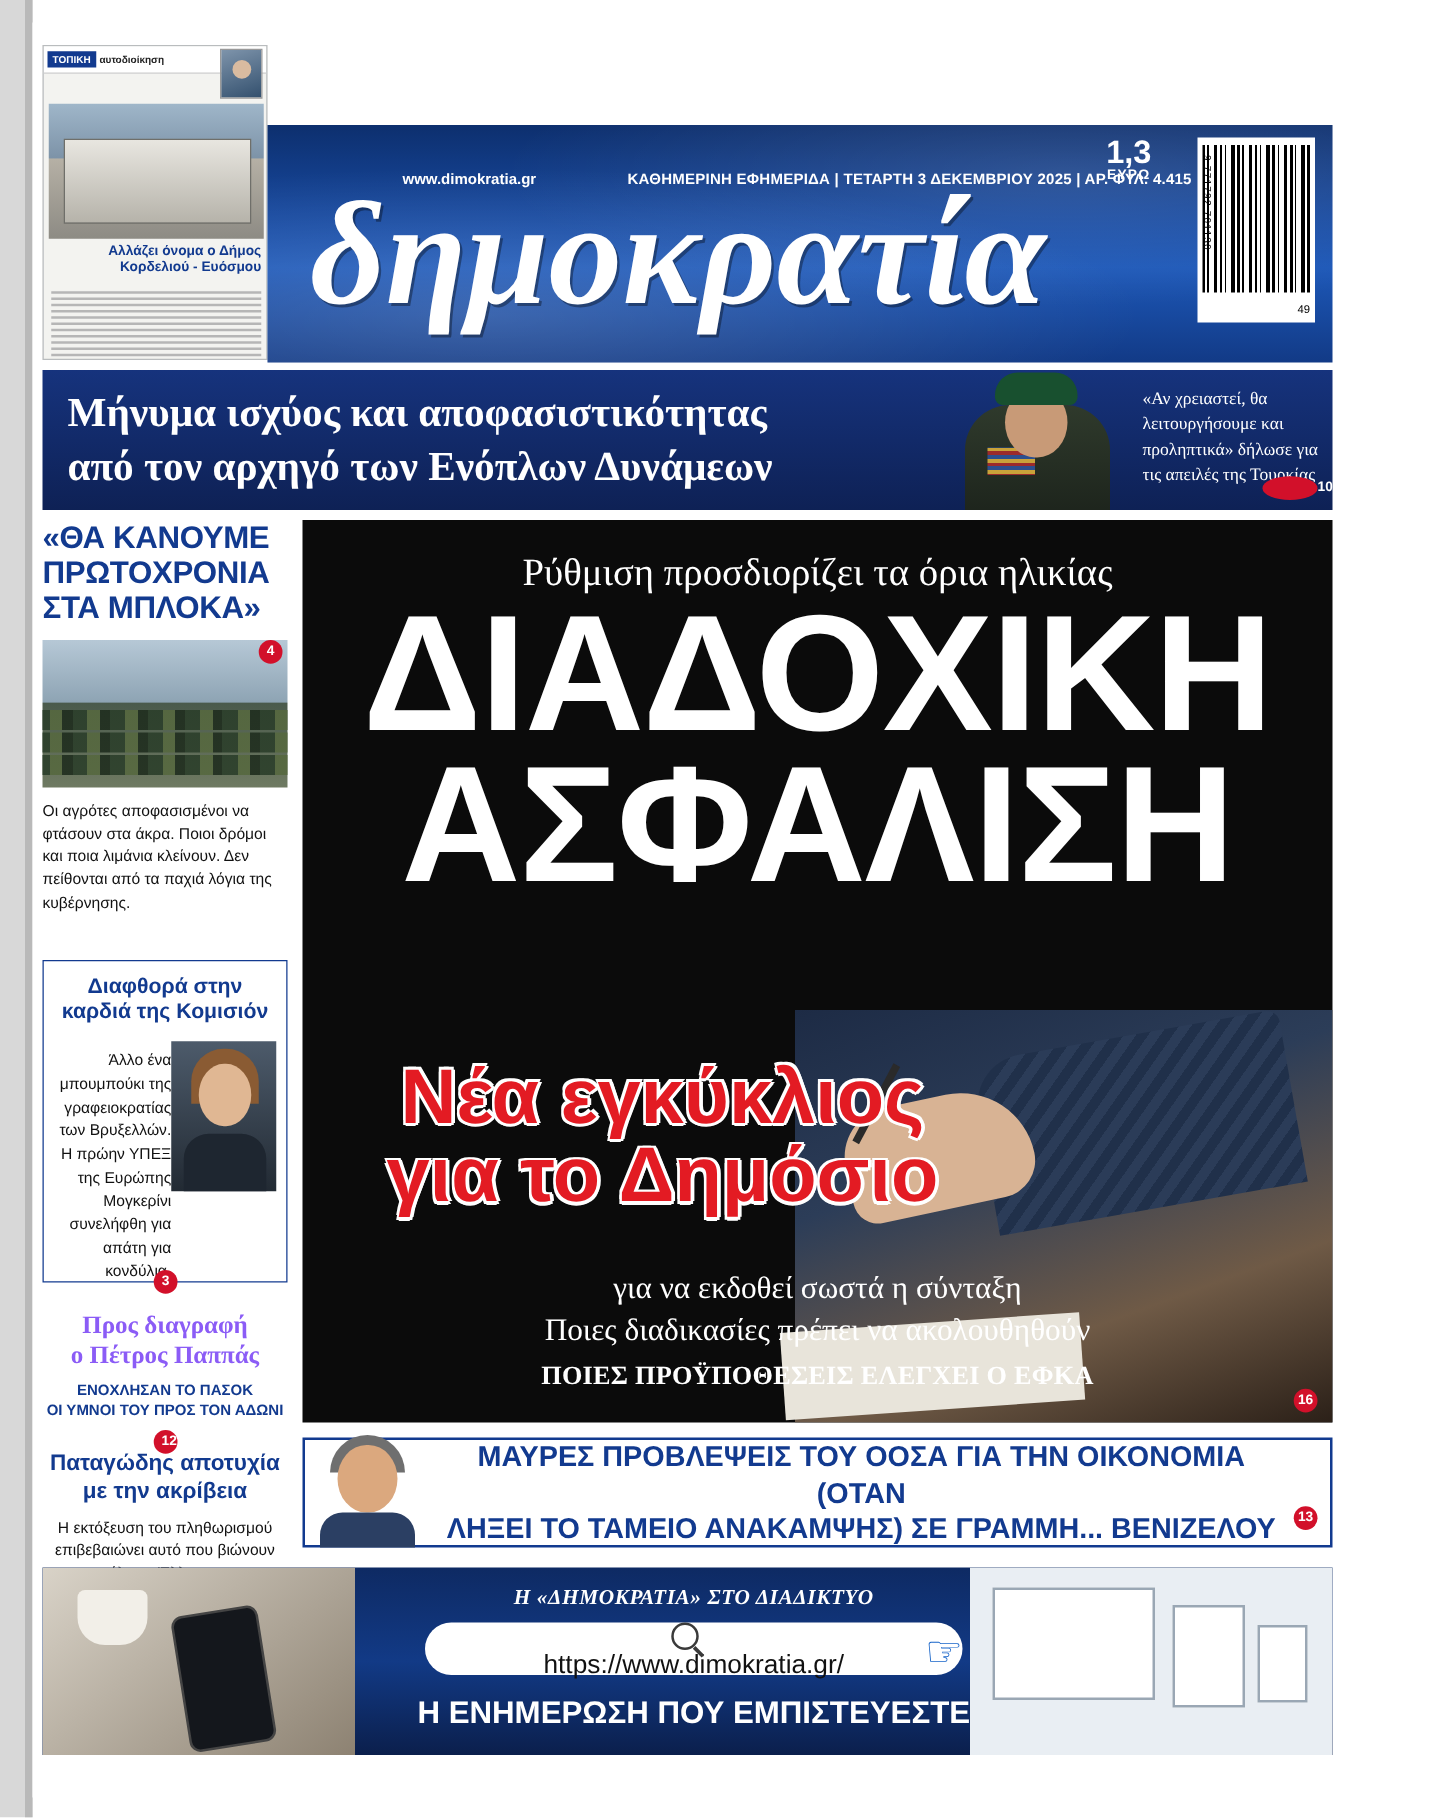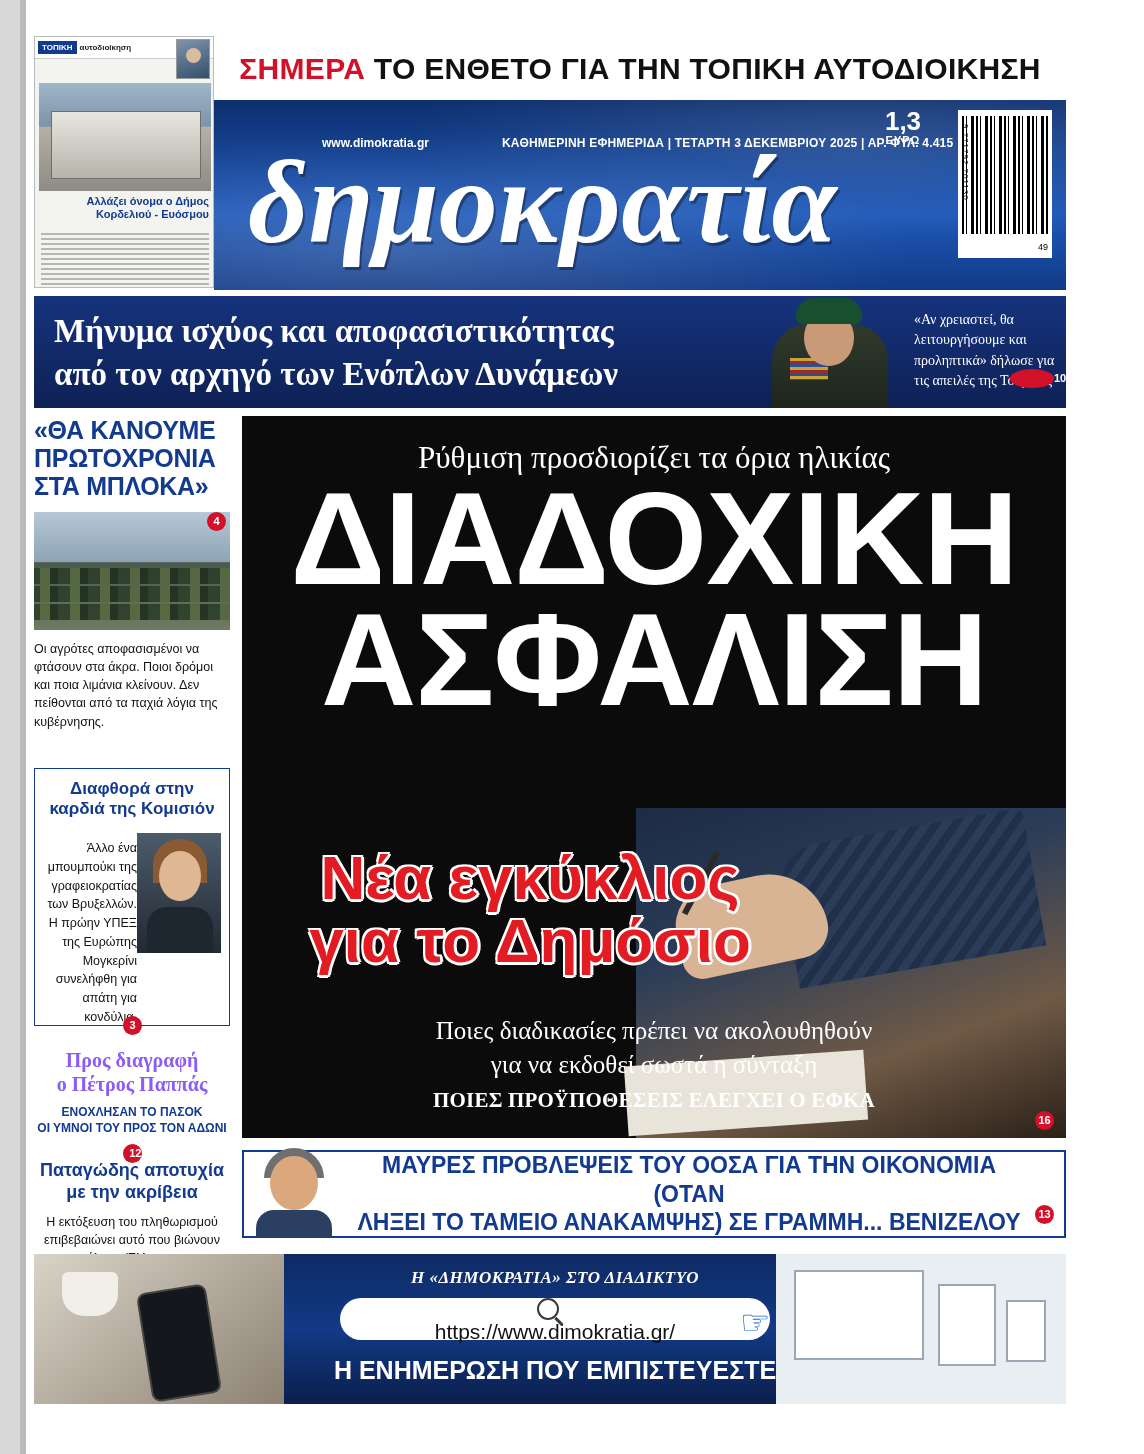--- a/index.html
+++ b/index.html
@@ -183,21 +183,21 @@
     position:absolute; left:880px; top:14px; width:146px;
     font-family:"Liberation Serif",serif; font-size:14px; color:#fff;
     line-height:1.45;
   }
   .badge {
     display:inline-block; background:#d2102a; color:#fff;
     font-family:"Liberation Sans",sans-serif; font-size:11px; font-weight:bold;
     width:19px; height:19px; border-radius:50%; text-align:center;
     line-height:19px;
   }
-  .army-badge { position:absolute; right:12px; bottom:20px;padding-left:44px; }
+  .army-badge { position:absolute; right:12px; bottom:8px;padding-left:44px; }
 
   
   .leftcol {
     position:absolute; left:34px; top:416px; width:196px; height:846px;
   }
   .lc-headline {
     font-family:"Liberation Sans",sans-serif; font-weight:bold; font-size:25px;
     color:#123a8f; line-height:1.12; letter-spacing:-0.3px;
   }
   .lc-photo {
@@ -439,26 +439,20 @@
 </head>
 <body>
 
 <div class="page">
 
   <div class="left-edge"></div>
   <div class="left-edge-in"></div>
 
   <div class="sheet"></div>
 
-  <div class="promo-strip">
-    <div class="promo-text">
-      <span class="promo-red">ΣΗΜΕΡΑ</span>
-      <span>ΤΟ ΕΝΘΕΤΟ ΓΙΑ ΤΗΝ ΤΟΠΙΚΗ ΑΥΤΟΔΙΟΙΚΗΣΗ</span>
-    </div>
-  </div>
 
   <div class="thumb">
     <div class="thumb-head">
       <span class="thumb-badge">ΤΟΠΙΚΗ</span>
       <span class="thumb-badge2">αυτοδιοίκηση</span>
     </div>
     <div class="thumb-photohead"></div>
     <div class="thumb-photo"></div>
     <div class="thumb-title">Αλλάζει όνομα ο Δήμος Κορδελιού - Ευόσμου</div>
     <div class="thumb-lines">
@@ -560,22 +554,22 @@
     <div class="main-kicker">Ρύθμιση προσδιορίζει τα όρια ηλικίας</div>
     <div class="main-h1">
       <span>ΔΙΑΔΟΧΙΚΗ</span>
       <span>ΑΣΦΑΛΙΣΗ</span>
     </div>
     <div class="main-h2">
       <span>Νέα εγκύκλιος</span>
       <span>για το Δημόσιο</span>
     </div>
     <div class="main-sub1">
+      <div>για να εκδοθεί σωστά η σύνταξη</div>
       <div>Ποιες διαδικασίες πρέπει να ακολουθηθούν</div>
-      <div>για να εκδοθεί σωστά η σύνταξη</div>
     </div>
     <div class="main-sub2">ΠΟΙΕΣ ΠΡΟΫΠΟΘΕΣΕΙΣ ΕΛΕΓΧΕΙ Ο ΕΦΚΑ</div>
     <span class="badge main-badge">16</span>
   </div>
 
   <div class="oosa">
     <div class="oosa-photo">
       <div class="h"></div>
         <div class="f"></div>
         <div class="b"></div>

